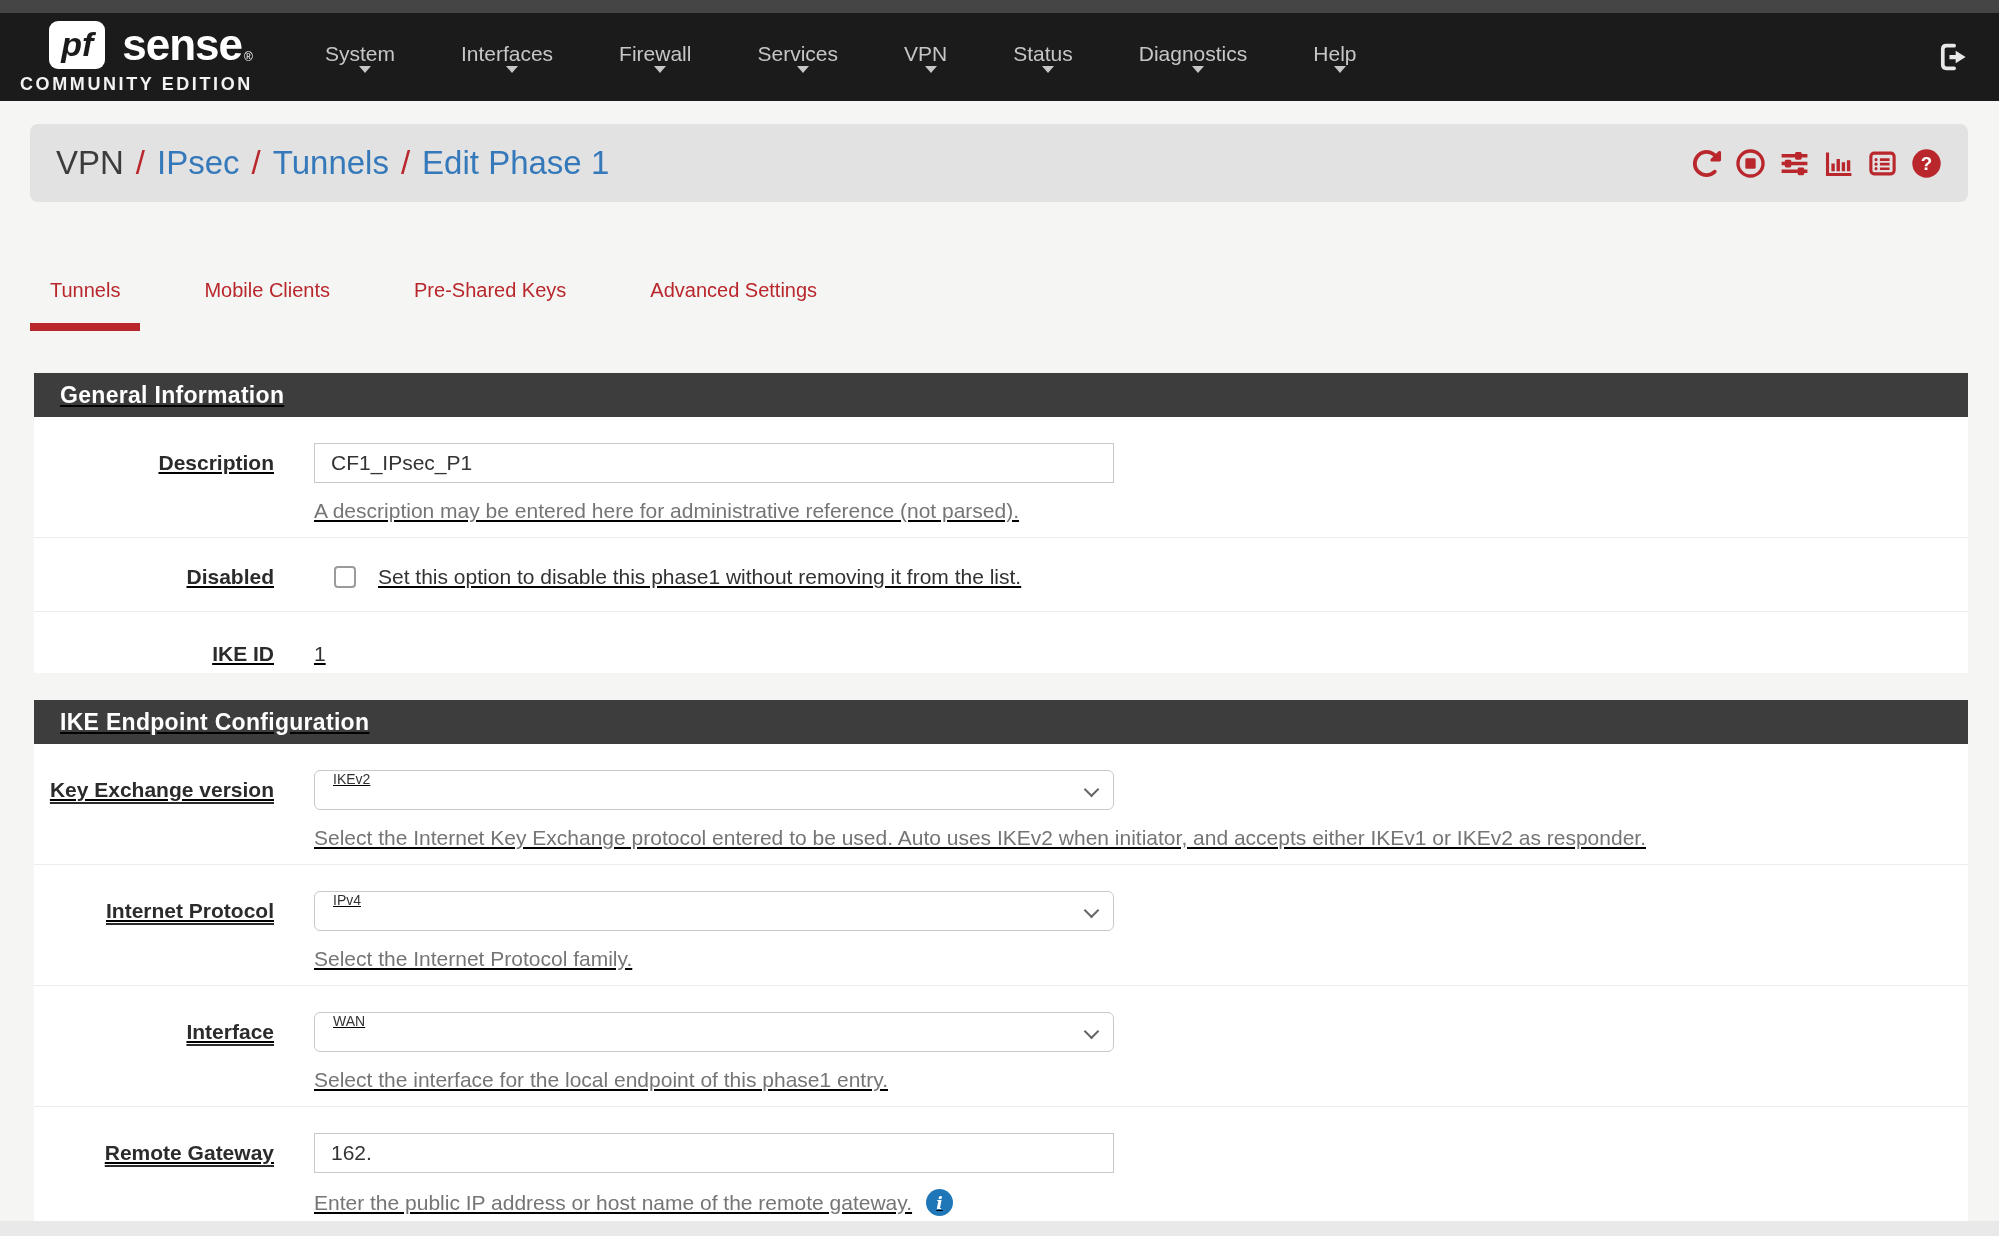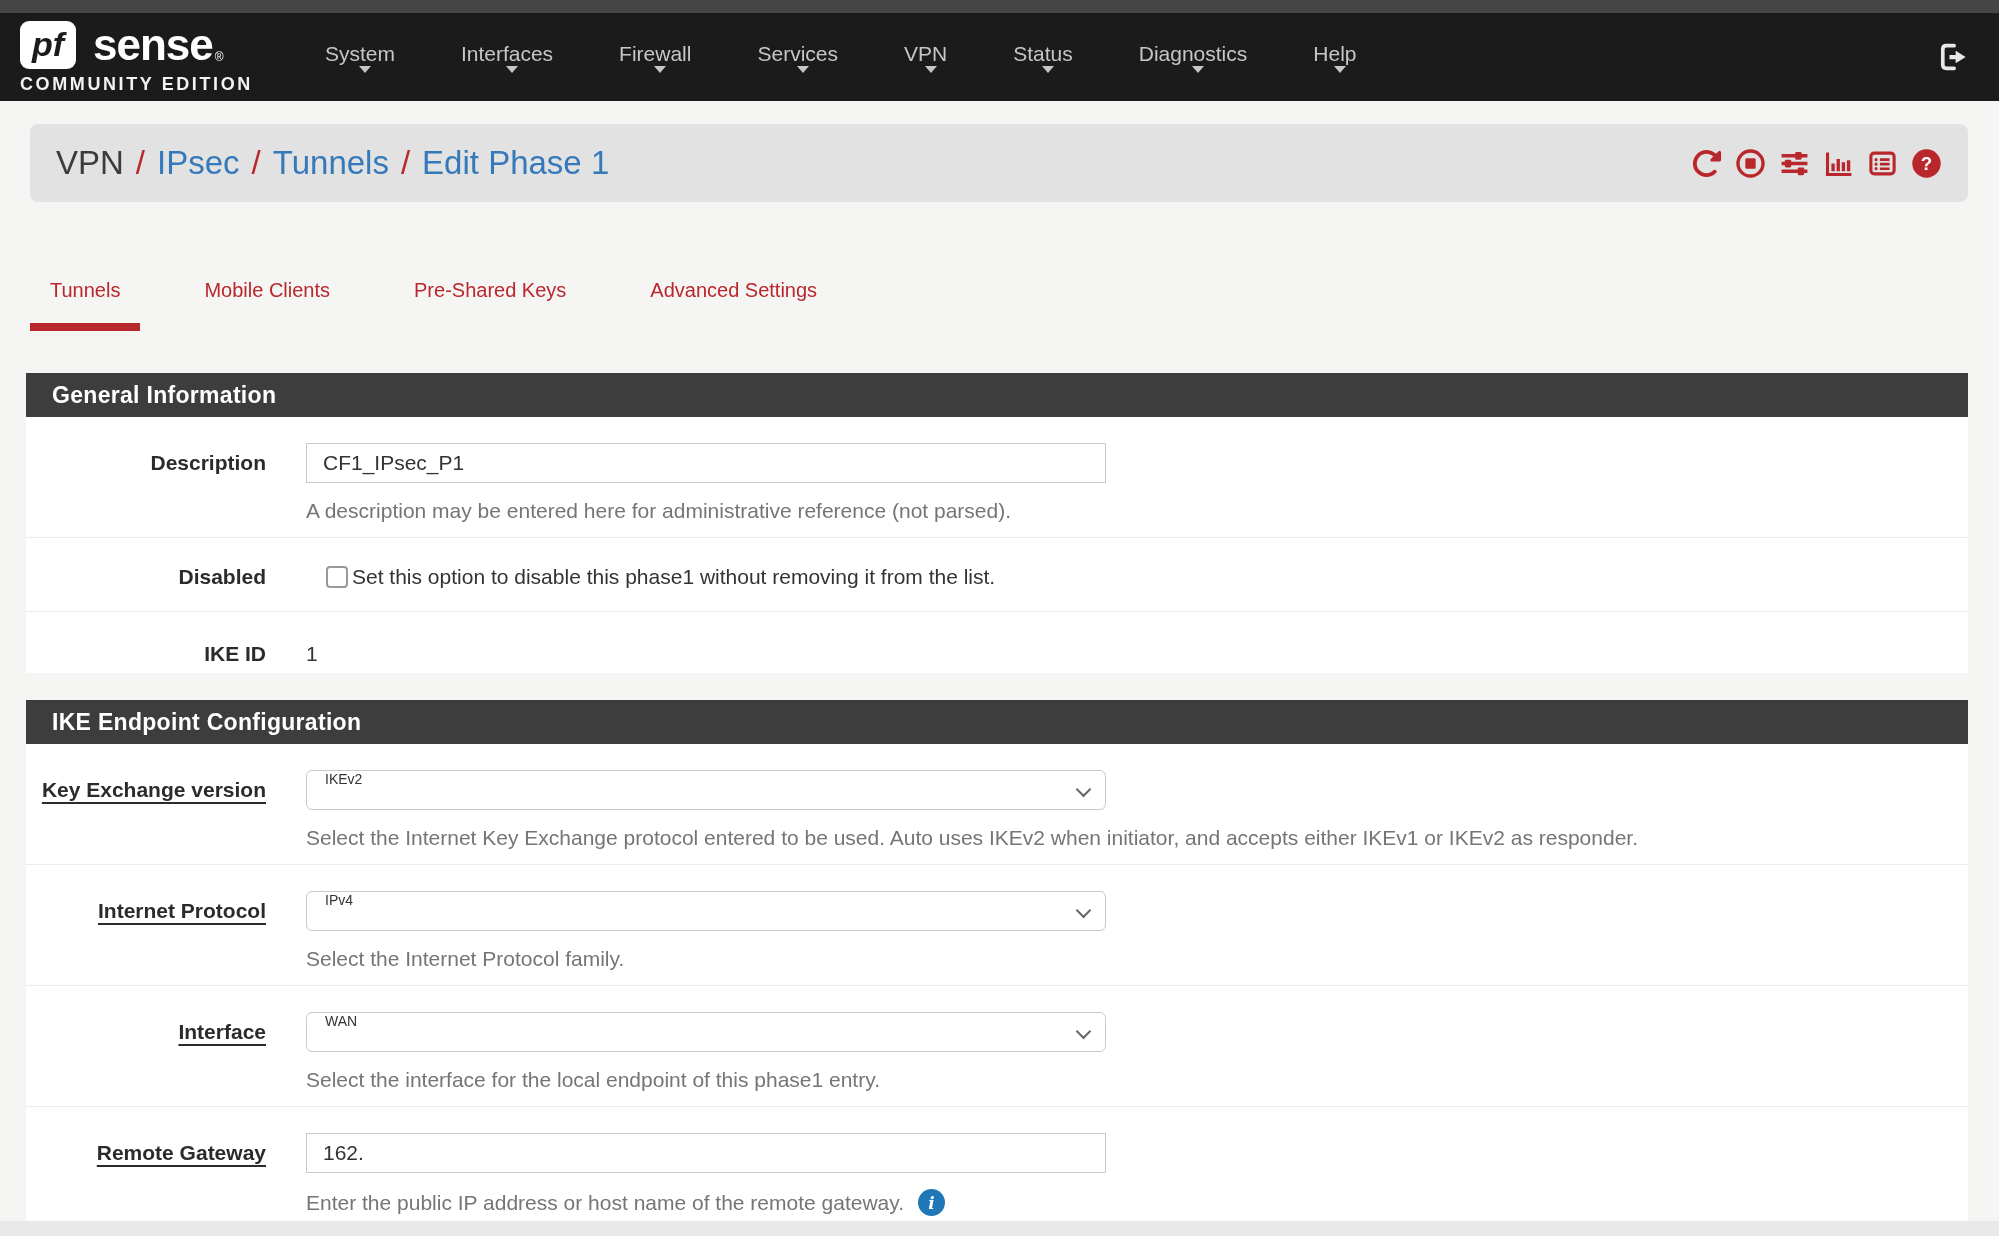--- a/index.html
+++ b/index.html
@@ -8,21 +8,21 @@
     font-family:"Liberation Sans","DejaVu Sans",sans-serif;
     background:#f5f5f4; position:relative; overflow:hidden;
   }
 
   
   .topstrip { position:absolute; top:0; left:0; width:100%; height:13px; background:#454545; }
   .navbar {
     position:absolute; top:13px; left:0; width:100%; height:88px;
     background:#1b1b1b; display:flex; align-items:center; padding:0 30px 0 20px;
   }
-  .brand { display:flex; flex-direction:column; margin-right:72px; }
+  .brand { display:flex; flex-direction:column; margin-right:72px;align-items:flex-end; }
   .brand-top { display:flex; align-items:center; }
   .pf-box {
     width:56px; height:48px; background:#fff; border-radius:9px;
     display:flex; align-items:center; justify-content:center;
     font-style:italic; font-weight:bold; font-size:34px; color:#1b1b1b;
   }
   .brand-sense { color:#fff; font-weight:bold; font-size:44px; letter-spacing:-1px; margin-left:17px; }
   .brand-reg { color:#fff; font-size:12px; align-self:flex-end; margin:0 0 6px 2px; }
   .brand-edition { color:#f2f2f2; font-size:18px; font-weight:bold; letter-spacing:2.6px; margin-top:4px; }
   .nav-items { display:flex; gap:66px; align-items:center; }
@@ -50,21 +50,21 @@
   
   .tabs { position:absolute; top:276px; left:30px; display:flex; gap:44px; }
   .tab {
     position:relative; color:#b9272c; font-size:20px; padding:0 20px; cursor:pointer; line-height:28px;
   }
   .tab.active::after {
     content:""; position:absolute; left:0; right:0; bottom:-27px; height:8px; background:#b9272c;
   }
 
   
-  .panel { position:absolute; left:26px; right:31px; background:#fff; }
+  .panel { position:absolute; left:34px; right:31px; background:#fff;text-decoration:underline; }
   .panel-1 { top:373px; height:300px; }
   .panel-2 { top:700px; height:521px; }
   .panel-head {
     height:44px; background:#3d3d3d; color:#fff; font-weight:bold; font-size:23px;
     display:flex; align-items:center; padding-left:26px; letter-spacing:0.3px;
   }
   .row { display:grid; grid-template-columns:280px 1fr; padding:26px 0 14px; }
   .row + .row { border-top:1px solid #ececec; }
   .row-compact { padding:22px 0; }
   .lbl {
@@ -79,21 +79,21 @@
   .fakeselect {
     width:800px; height:40px; border:1px solid #c9c9c9; border-radius:6px; background:#fff;
     display:flex; align-items:flex-start; padding:0 18px; font-size:14px; color:#333; cursor:pointer;
     position:relative;
   }
   .fakeselect .chev {
     position:absolute; right:16px; top:13px; width:11px; height:11px;
     border-right:2px solid #666; border-bottom:2px solid #666; transform:rotate(45deg);
   }
   .help { font-size:21px; color:#757575; margin-top:16px; display:flex; align-items:center; gap:14px; }
-  .chk-line { display:flex; align-items:center; gap:4px; font-size:21px; color:#333; padding-top:5px;padding-left:20px; }
+  .chk-line { display:flex; align-items:center; gap:22px; font-size:21px; color:#333; padding-top:5px;padding-left:20px; }
   .checkbox {
     width:22px; height:22px; border:2px solid #9a9a9a; border-radius:4px; background:#fff; cursor:pointer;
   }
   .static-val { font-size:21px; color:#333; padding-top:8px; }
   .info-icon {
     width:27px; height:27px; border-radius:50%; background:#2077b8; color:#fff;
     display:inline-flex; align-items:center; justify-content:center;
     font-family:"DejaVu Serif",serif; font-weight:bold; font-size:17px; font-style:italic; cursor:pointer;
   }
   .bottomstrip { position:absolute; top:1221px; left:0; width:100%; height:15px; background:#e9e9e9; }

